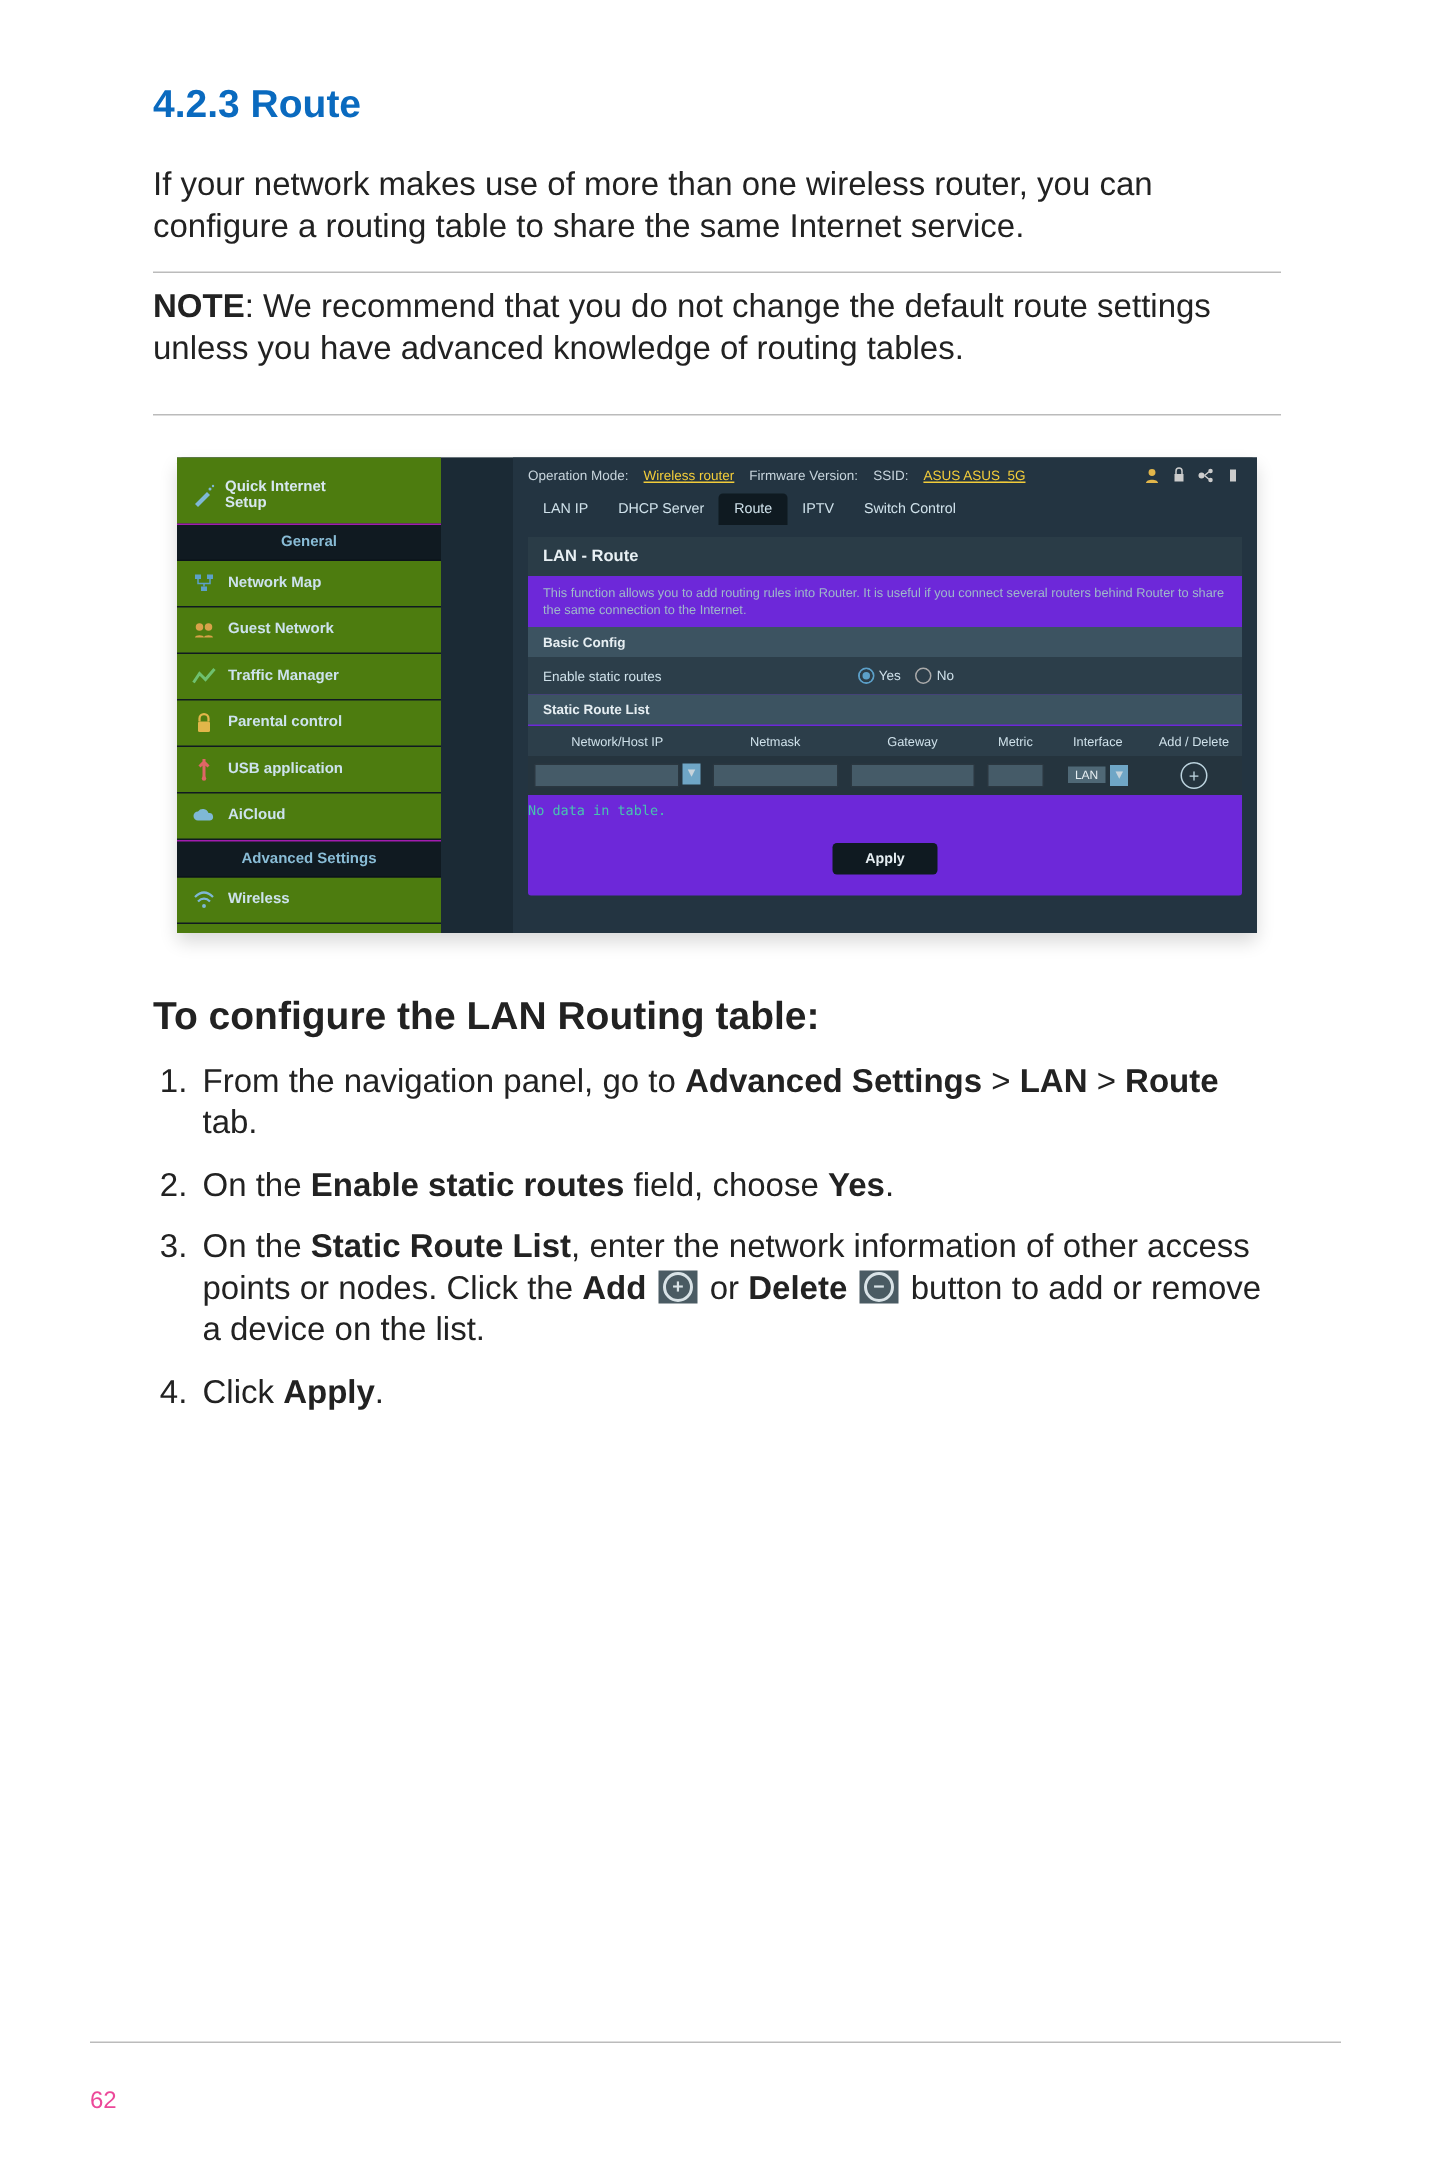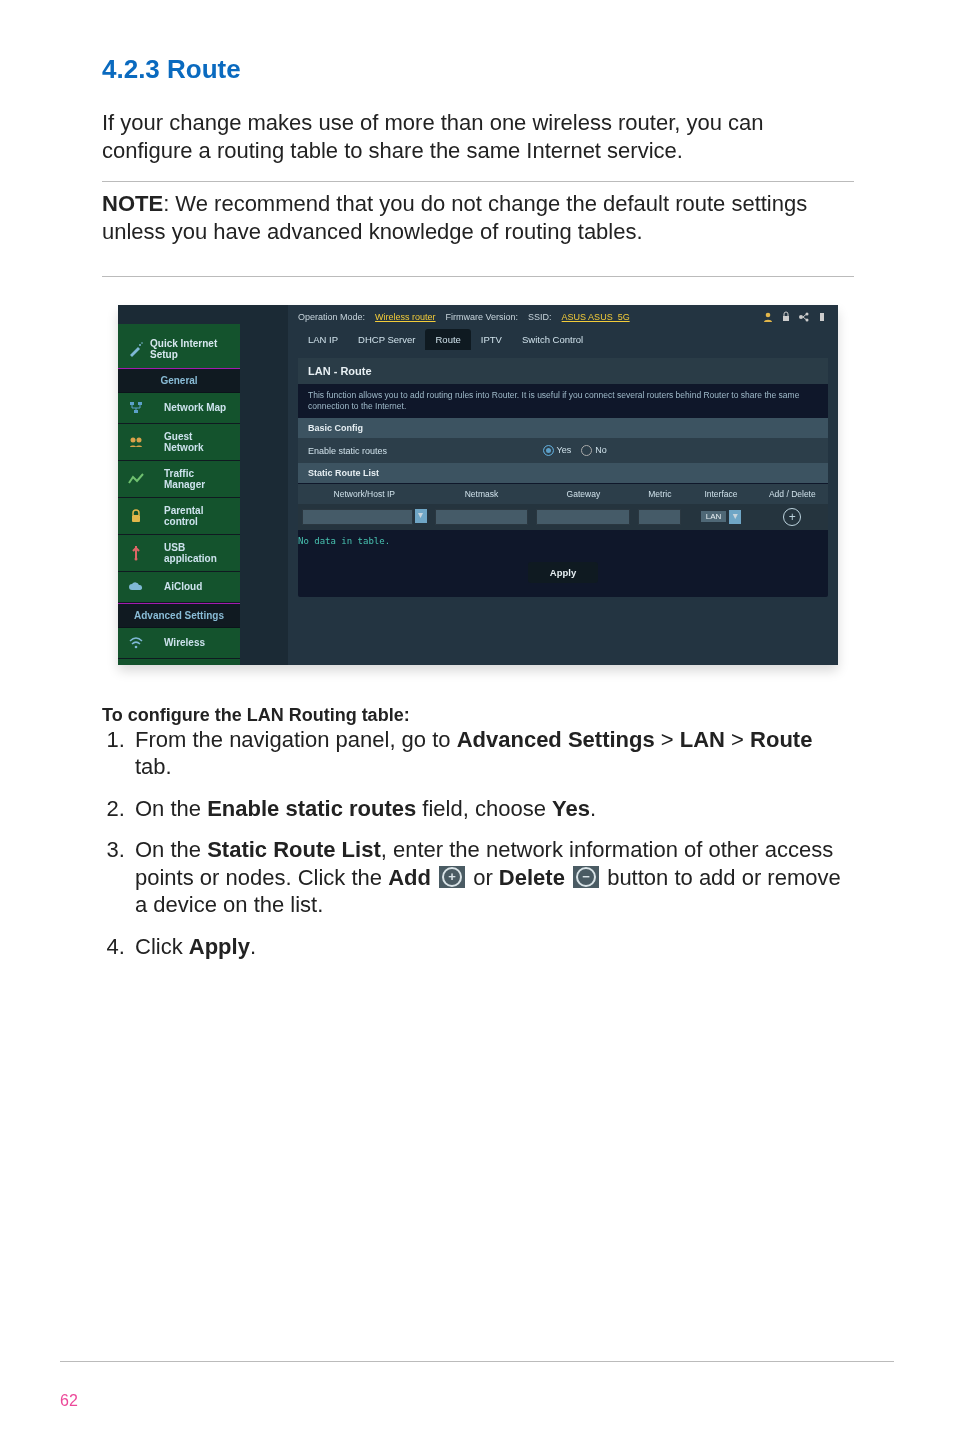--- a/index.html
+++ b/index.html
@@ -45,24 +45,23 @@
   font-size: 10px;
   color: #c7d4dc;
   box-shadow: 0 0 60px 40px #f4f6f7 inset, 0 6px 12px rgba(0,0,0,0.15);
   background: #1b2a35;
 }
 .sshot-wrap {
   display: flex;
   background: #1b2a35;
 }
 .sidebar {
-  width: 122px;
-  background: #14532d;
+  width: 176px;
+  background: #4d7c0f;
   padding: 6px 0;
-  margin-top: 19px;
 }
 .qis {
   display: flex;
   align-items: center;
   gap: 6px;
   padding: 8px 10px;
   color: #d7e7ef;
   font-weight: 600;
   font-size: 10px;
 }
@@ -76,21 +75,21 @@
   text-align: center;
   padding: 6px 0;
   font-size: 10px;
   font-weight: 600;
   border-top: 1px solid #a21caf;
   border-bottom: 1px solid #0b131a;
 }
 .side-item {
   display: flex;
   align-items: center;
-  gap: 20px;
+  gap: 8px;
   padding: 7px 10px;
   color: #cde2ed;
   font-size: 10px;
   font-weight: 600;
   border-bottom: 1px solid #101a21;
 }
 .side-icon {
   width: 16px; height: 16px;
   flex-shrink: 0;
   display: flex;
@@ -127,21 +126,21 @@
 .tab {
   padding: 5px 10px;
   color: #cfe1ea;
 }
 .tab.active {
   background: #0f1a21;
   border-radius: 3px 3px 0 0;
 }
 .panel {
   margin: 0 10px 10px 10px;
-  background: #0f172a;
+  background: #6d28d9;
   border-radius: 2px;
   padding: 0 0 10px 0;
 }
 .panel-title {
   background: #2a3c47;
   color: #e8f0f4;
   font-weight: 700;
   padding: 7px 10px;
   font-size: 11px;
 }
@@ -211,22 +210,22 @@
   text-align:left; color:#48c2b0; font-size:9px; padding:6px 0; font-family: monospace;
 }
 .apply-bar {
   text-align:center; padding:10px 0 4px 0;
 }
 .apply-btn {
   background:#0f1a21; color:#e6eef2; padding:5px 22px; border-radius:3px; display:inline-block; font-size:9.5px; font-weight:600;
 }
 .subhead {
   font-weight: 700;
-  font-size: 18px;
-  margin: 0 0 0 0;
+  font-size: 26px;
+  margin: 0 0 14px 0;
 }
 ol.steps {
   margin: 0;
   padding: 0 0 0 29px;
   font-size: 22px;
   line-height: 1.25;
 }
 ol.steps > li {
   margin: 0 0 14px 0;
   padding-left: 4px;
@@ -263,21 +262,21 @@
   bottom: 76px;
   border-top: 1px solid #bbb;
 }
 </style>
 </head>
 <body>
 
 <div class="page">
   <h2 class="section-heading">4.2.3 Route</h2>
 
-  <p class="body-text">If your change makes use of more than one wireless router, you can configure a routing table to share the same Internet service.</p>
+  <p class="body-text">If your network makes use of more than one wireless router, you can configure a routing table to share the same Internet service.</p>
 
   <hr class="rule">
   <div class="note-box">
     <b>NOTE</b><span>:  We recommend that you do not change the default route settings unless you have advanced knowledge of routing tables.</span>
   </div>
   <hr class="rule" style="margin-bottom:28px">
 
   <div class="screenshot">
     <div class="sshot-wrap">
       <div class="sidebar">

